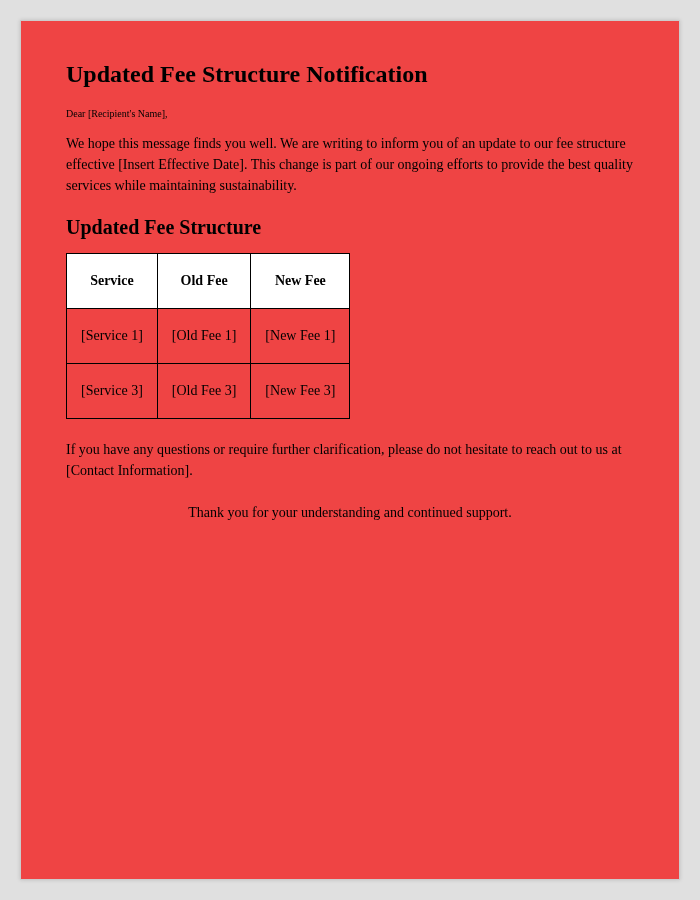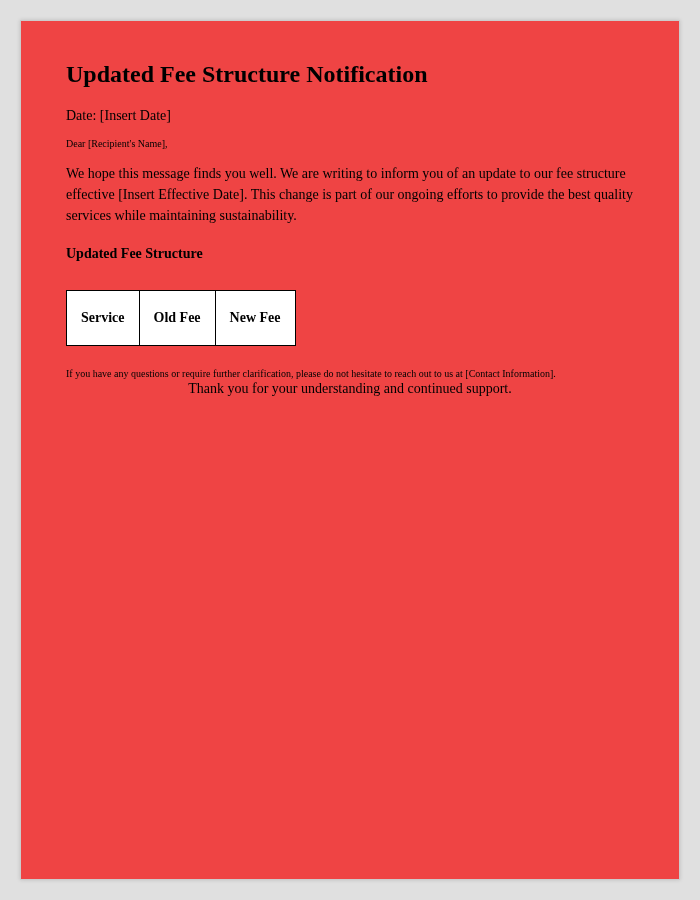--- a/index.html
+++ b/index.html
@@ -47,23 +47,23 @@
     }
 
     .doc-body-para {
       font-size: 14px;
       line-height: 1.5;
       margin-bottom: 20px;
       font-family: 'Times New Roman', Times, serif;
     }
 
     .section-heading {
-      font-size: 14px;
+      font-size: 20px;
       font-weight: bold;
-      margin-bottom: 28px;
+      margin-bottom: 14px;
       font-family: 'Times New Roman', Times, serif;
     }
 
     .fee-table {
       border-collapse: collapse;
       margin-bottom: 20px;
     }
 
     .fee-table th,
     .fee-table td {
@@ -77,23 +77,23 @@
     .fee-table th {
       font-weight: bold;
       background: #ffffff;
     }
 
     .fee-table td {
       font-weight: normal;
     }
 
     .doc-contact-para {
-      font-size: 10px;
+      font-size: 14px;
       line-height: 1.5;
-      margin-bottom: 0;
+      margin-bottom: 24px;
       font-family: 'Times New Roman', Times, serif;
     }
 
     .doc-thanks-para {
       font-size: 14px;
       margin-bottom: 20px;
       font-family: 'Times New Roman', Times, serif;
       text-align: center;
     }
 
@@ -103,37 +103,46 @@
       font-family: 'Times New Roman', Times, serif;
     }
   </style>
 </head>
 <body>
 
 <div class="page-container">
 
   <h1 class="doc-title">Updated Fee Structure Notification</h1>
 
-  <p class="doc-date">Date: [Insert Date]</p>
 
   <p class="doc-salutation">Dear [Recipient's Name],</p>
 
   <p class="doc-body-para">We hope this message finds you well. We are writing to inform you of an update to our fee structure effective [Insert Effective Date]. This change is part of our ongoing efforts to provide the best quality services while maintaining sustainability.</p>
 
   <h2 class="section-heading">Updated Fee Structure</h2>
 
   <table class="fee-table">
     <thead>
       <tr>
         <th>Service</th>
         <th>Old Fee</th>
         <th>New Fee</th>
       </tr>
     </thead>
     <tbody id="fee-table-body">
+    <tr>
+          <td>[Service 1]</td>
+          <td>[Old Fee 1]</td>
+          <td>[New Fee 1]</td>
+        </tr>
+        <tr>
+          <td>[Service 3]</td>
+          <td>[Old Fee 3]</td>
+          <td>[New Fee 3]</td>
+        </tr>
       </tbody>
   </table>
 
   <p class="doc-contact-para">If you have any questions or require further clarification, please do not hesitate to reach out to us at [Contact Information].</p>
 
   <p class="doc-thanks-para">Thank you for your understanding and continued support.</p>
 
 
 </div>
 

